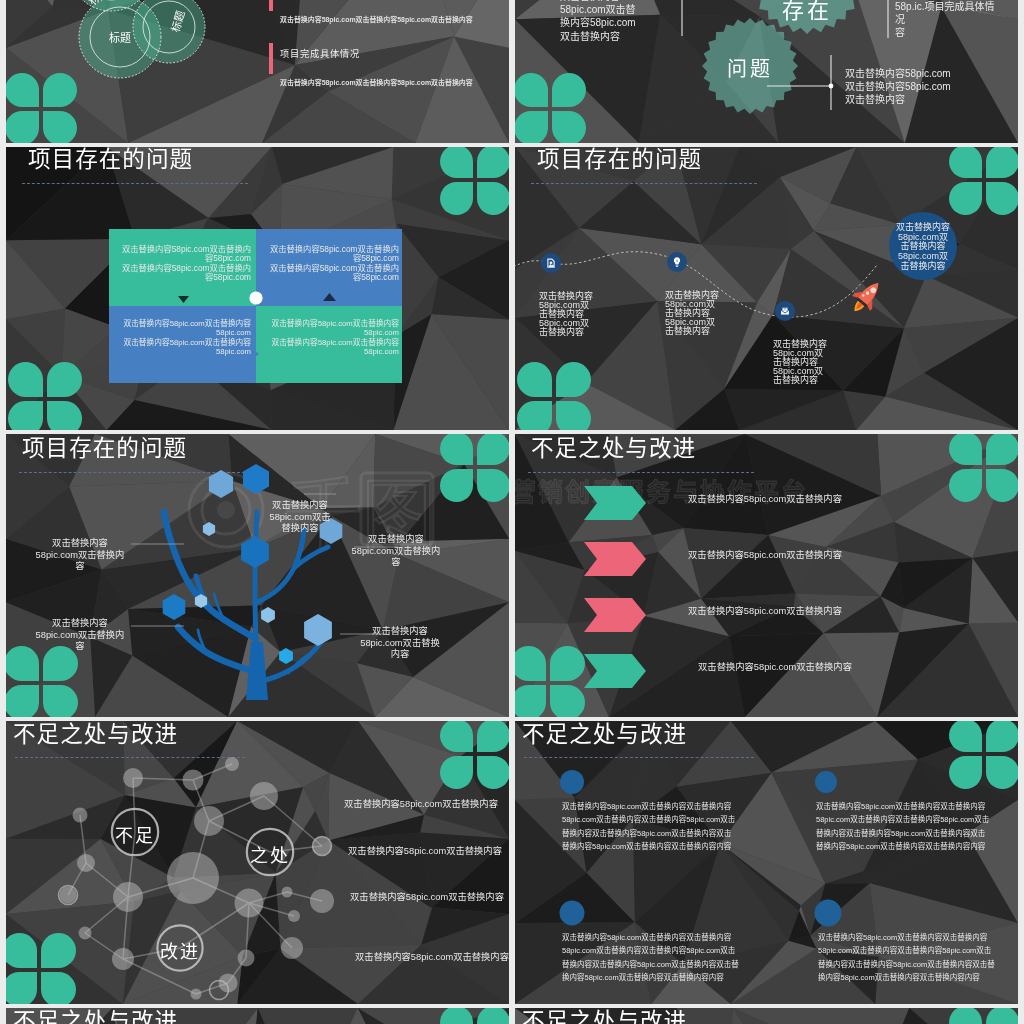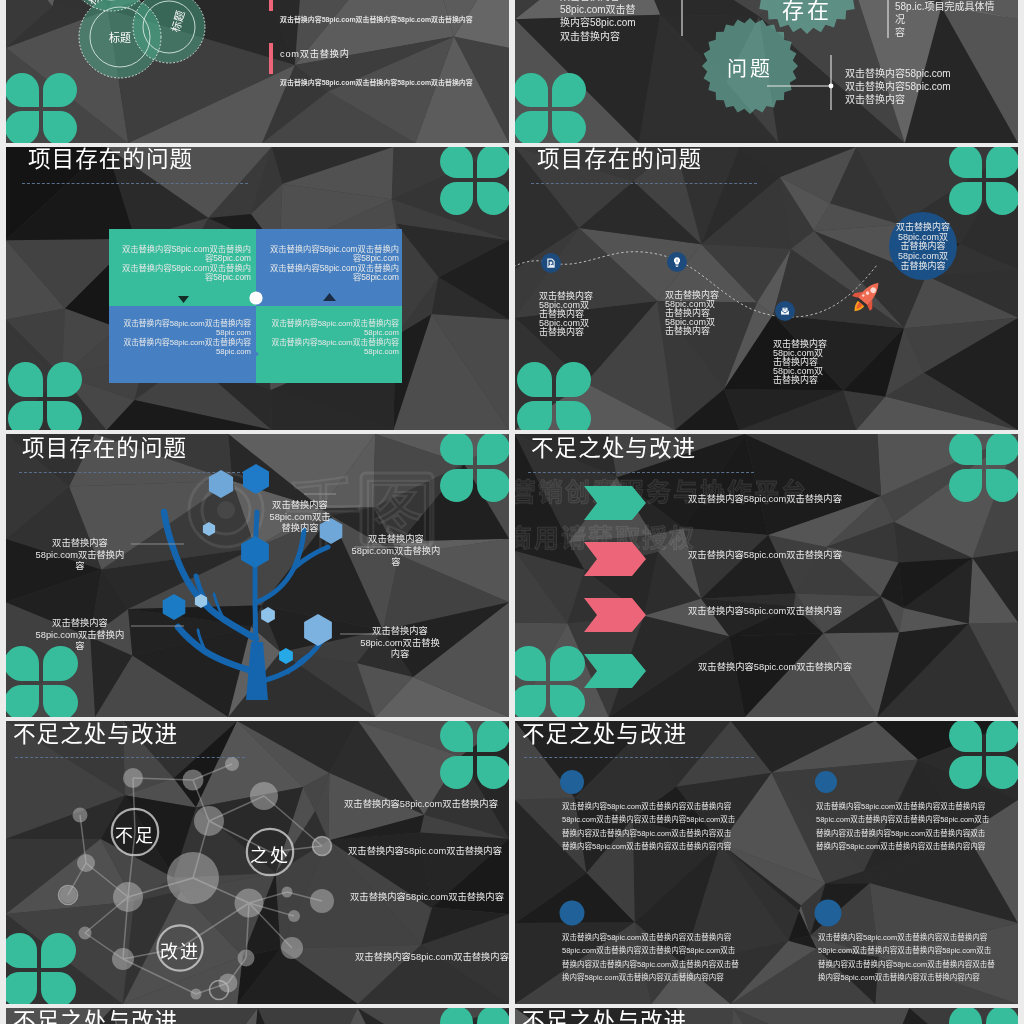--- a/index.html
+++ b/index.html
@@ -82,21 +82,21 @@
         <circle cx="105" cy="113" r="31" fill="none" stroke="#e9f4f1" stroke-width="0.8"></circle>
         <circle cx="163" cy="171" r="26" fill="none" stroke="#e9f4f1" stroke-width="0.8"></circle>
         <circle cx="114" cy="181" r="30" fill="none" stroke="#e9f4f1" stroke-width="0.8"></circle>
       </svg>
       <div style="position:absolute;left:68px;top:130px;width:46px;text-align:center;color:#ffffff;font-size:11px;transform:rotate(-48deg)">标题</div>
       <div style="position:absolute;left:148px;top:157px;width:46px;text-align:center;color:#ffffff;font-size:11px;transform:rotate(-74deg)">标题</div>
       <div style="position:absolute;left:91px;top:173px;width:46px;text-align:center;color:#ffffff;font-size:11px;transform:rotate(0deg)">标题</div>
       <div style="position:absolute;left:263px;top:124px;width:3.5px;height:31px;background:#ec6579"></div>
       <div style="position:absolute;left:274px;top:158px;width:240px;color:#e0e0e0;font-size:6.95px;font-weight:700;white-space:nowrap">双击替换内容58pic.com双击替换内容58pic.com双击替换内容</div>
       <div style="position:absolute;left:263px;top:187px;width:3.5px;height:31px;background:#ec6579"></div>
-      <div style="position:absolute;left:274px;top:190px;color:#f2f2f2;font-size:9.2px;font-weight:400;letter-spacing:0.8px;white-space:nowrap">com双击替换内</div>
+      <div style="position:absolute;left:274px;top:190px;color:#f2f2f2;font-size:9.2px;font-weight:400;letter-spacing:0.8px;white-space:nowrap">项目完成具体情况</div>
       <div style="position:absolute;left:274px;top:221px;width:240px;color:#e0e0e0;font-size:6.95px;font-weight:700;white-space:nowrap">双击替换内容58pic.com双击替换内容58pic.com双击替换内容</div>
     </div>
     <div class="slide" style="left:515px;top:-144px;width:503px;height:287px">
       <svg class="bg" viewBox="0 0 503 287" preserveAspectRatio="none" xmlns="http://www.w3.org/2000/svg">
         <rect width="503" height="287" fill="#3a3a3a"></rect>
         <g>
           <polygon points="145.2,158.8 110.6,74.9 244.3,160.3" fill="#2a2a2a"></polygon>
           <polygon points="110.6,74.9 123.8,0 263.4,0" fill="#656565"></polygon>
           <polygon points="0,163.3 110.6,74.9 145.2,158.8" fill="#626262"></polygon>
           <polygon points="211.2,226 145.2,158.8 244.3,160.3" fill="#2b2b2b"></polygon>
@@ -595,21 +595,20 @@
         <div class="pet" style="left:0.0px;top:37.0px;width:33.0px;height:33.0px;background:#37bd9c;border-radius:17.1px 0 17.1px 17.1px"></div>
         <div class="pet" style="left:37.0px;top:37.0px;width:33.0px;height:33.0px;background:#37bd9c;border-radius:0 17.1px 17.1px 17.1px"></div>
       </div>
       <div class="clover" style="left:-4px;top:212px;width:74px;height:74px">
         <div class="pet" style="left:0.0px;top:0.0px;width:34.9px;height:34.9px;background:#37bd9c;border-radius:18.1px 18.1px 0 18.1px"></div>
         <div class="pet" style="left:39.1px;top:0.0px;width:34.9px;height:34.9px;background:#37bd9c;border-radius:18.1px 18.1px 18.1px 0"></div>
         <div class="pet" style="left:0.0px;top:39.1px;width:34.9px;height:34.9px;background:#37bd9c;border-radius:18.1px 0 18.1px 18.1px"></div>
         <div class="pet" style="left:39.1px;top:39.1px;width:34.9px;height:34.9px;background:#37bd9c;border-radius:0 18.1px 18.1px 18.1px"></div>
       </div>
       <div class="wmk" style="left:-4px;top:38px;font-size:25px;letter-spacing:2px">营销创意服务与协作平台</div>
-      <div class="wmk" style="left:-8px;top:84px;font-size:25px;letter-spacing:2px">商用请获取授权</div>
       <svg style="position:absolute;left:0;top:0;width:503px;height:287px" viewBox="0 0 503 287">
         <polygon points="69,52 117,52 131,69 117,86 69,86 82,69" fill="#37bd9c"></polygon>
         <polygon points="69,108 117,108 131,125 117,142 69,142 82,125" fill="#ec6579"></polygon>
         <polygon points="69,164 117,164 131,181 117,198 69,198 82,181" fill="#ec6579"></polygon>
         <polygon points="69,220 117,220 131,237 117,254 69,254 82,237" fill="#37bd9c"></polygon>
       </svg>
       <div class="tx" style="left:150px;top:59px;width:200px;font-size:9.3px;text-align:center;color:#e8e8e8;line-height:1.3;font-weight:400">双击替换内容58pic.com双击替换内容</div>
       <div class="tx" style="left:150px;top:115px;width:200px;font-size:9.3px;text-align:center;color:#e8e8e8;line-height:1.3;font-weight:400">双击替换内容58pic.com双击替换内容</div>
       <div class="tx" style="left:150px;top:171px;width:200px;font-size:9.3px;text-align:center;color:#e8e8e8;line-height:1.3;font-weight:400">双击替换内容58pic.com双击替换内容</div>
       <div class="tx" style="left:160px;top:227px;width:200px;font-size:9.3px;text-align:center;color:#e8e8e8;line-height:1.3;font-weight:400">双击替换内容58pic.com双击替换内容</div>

